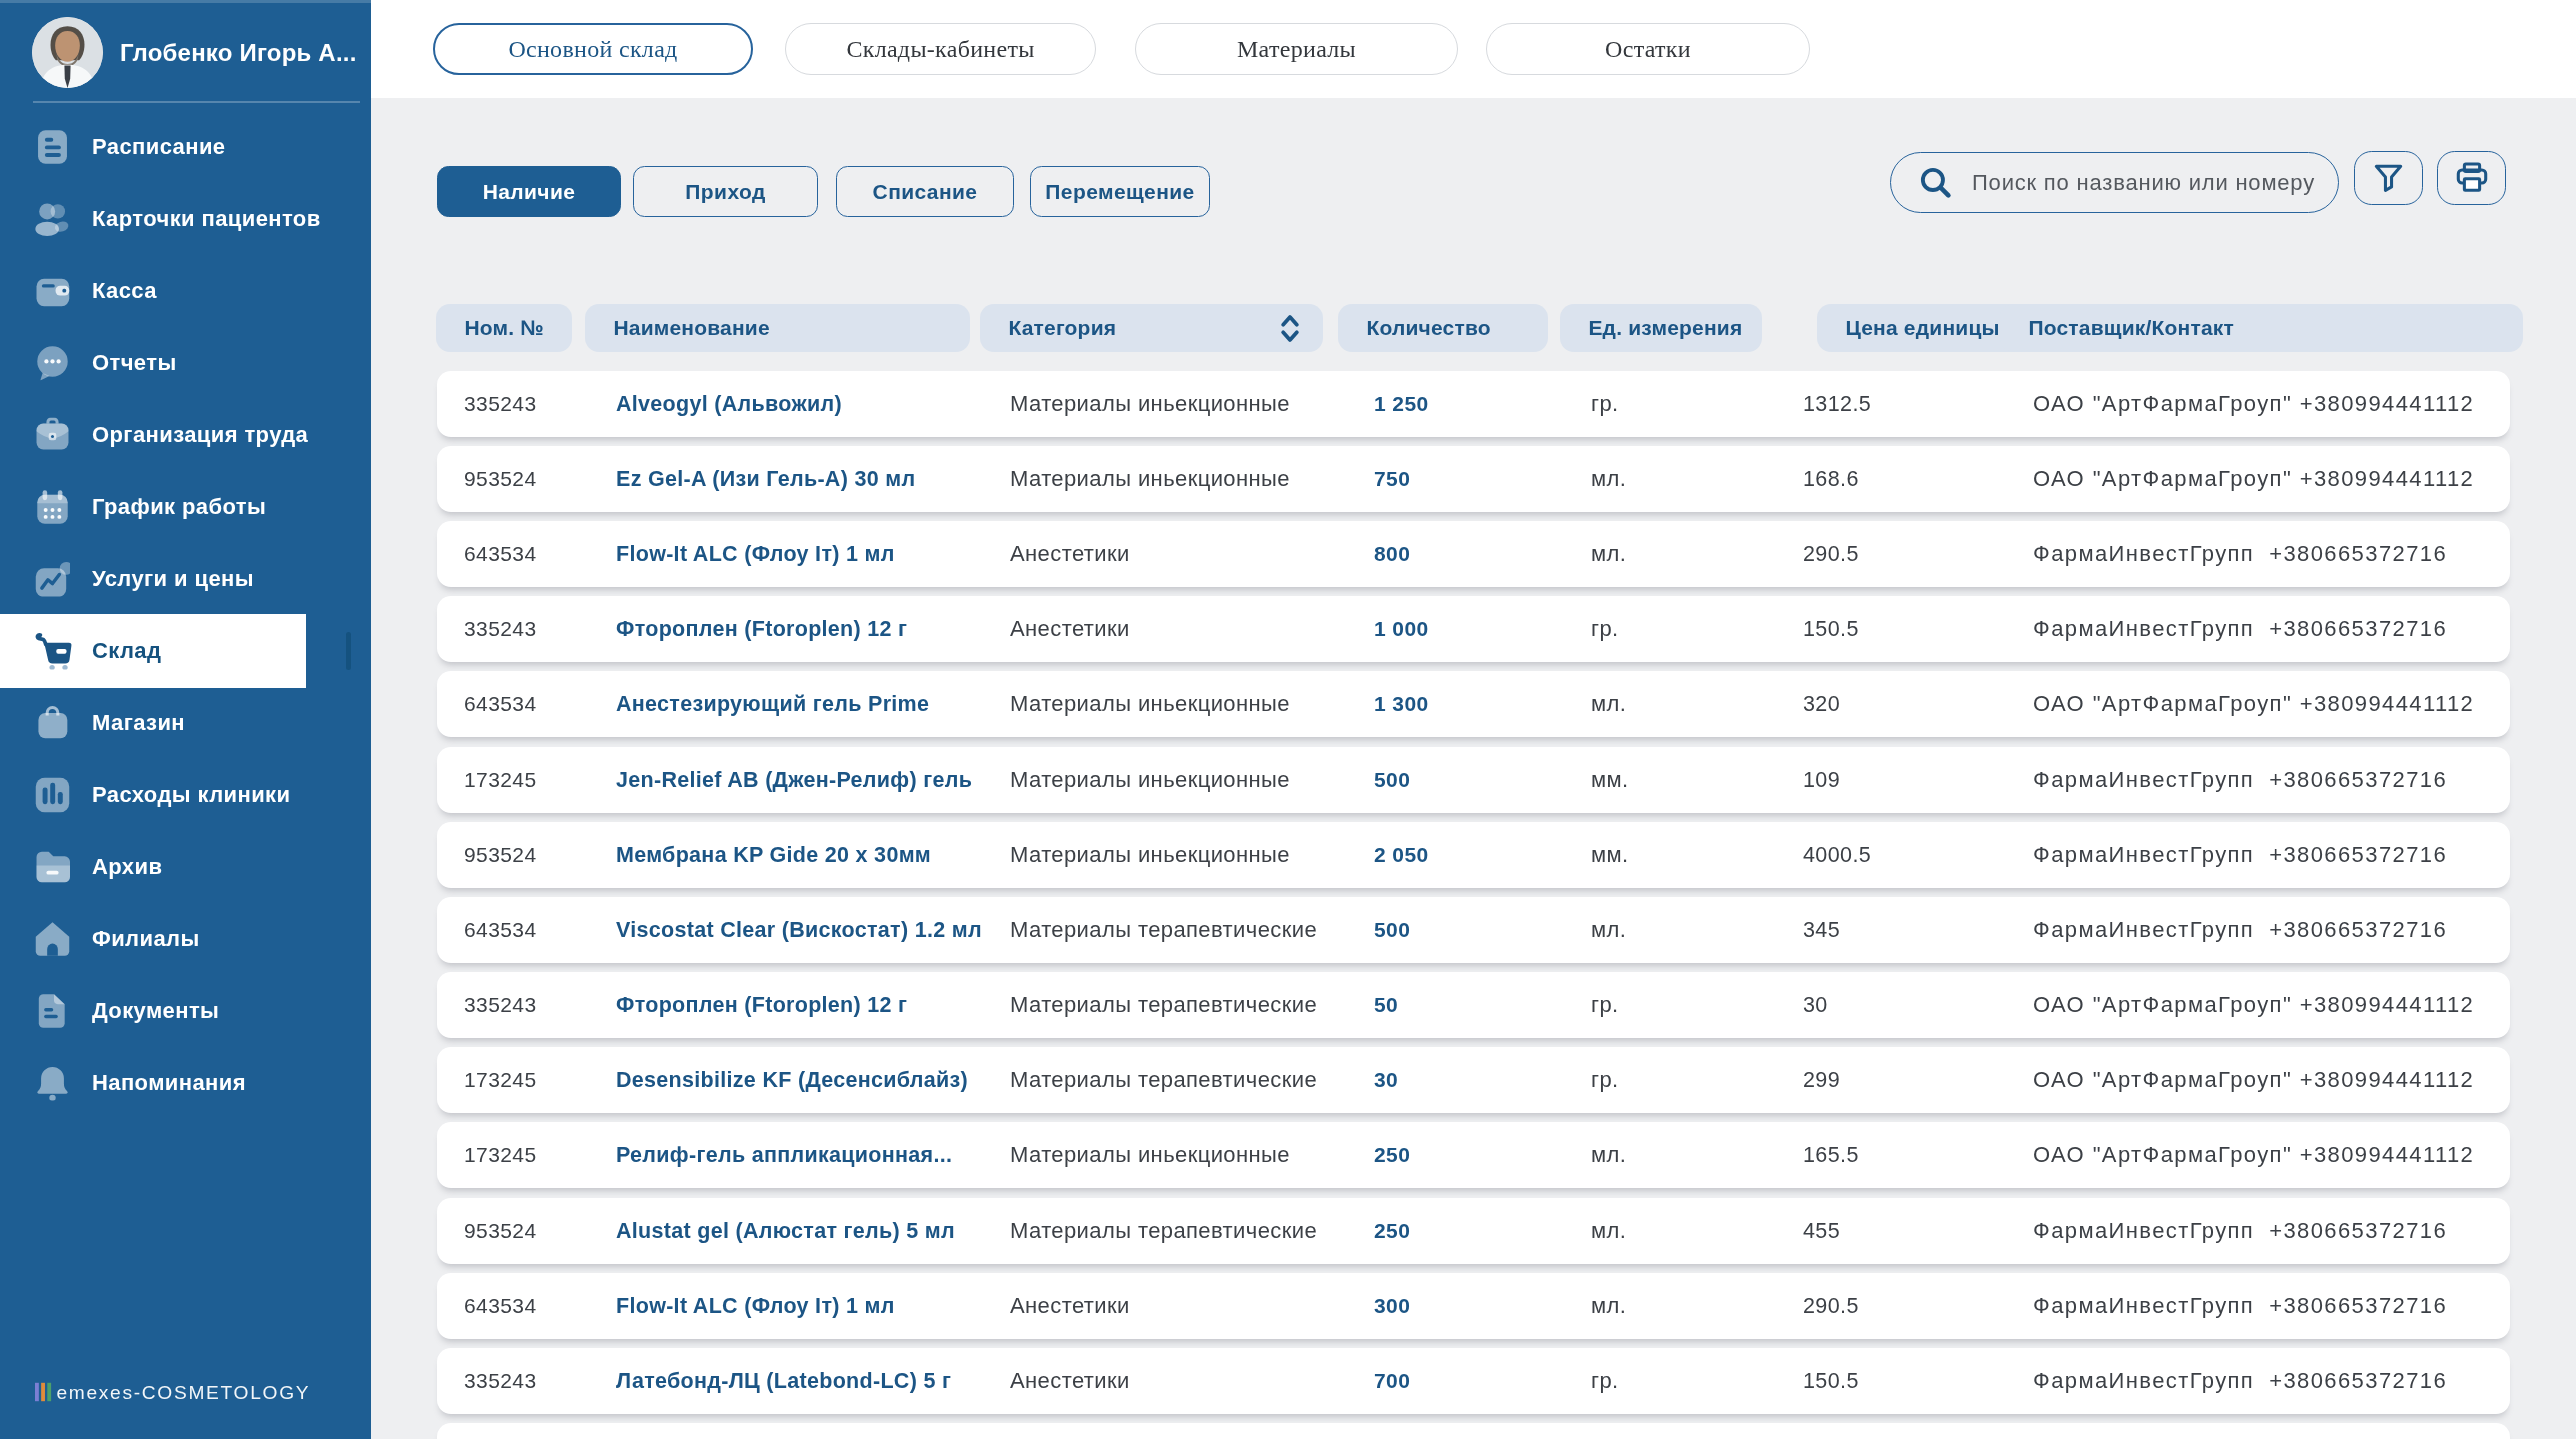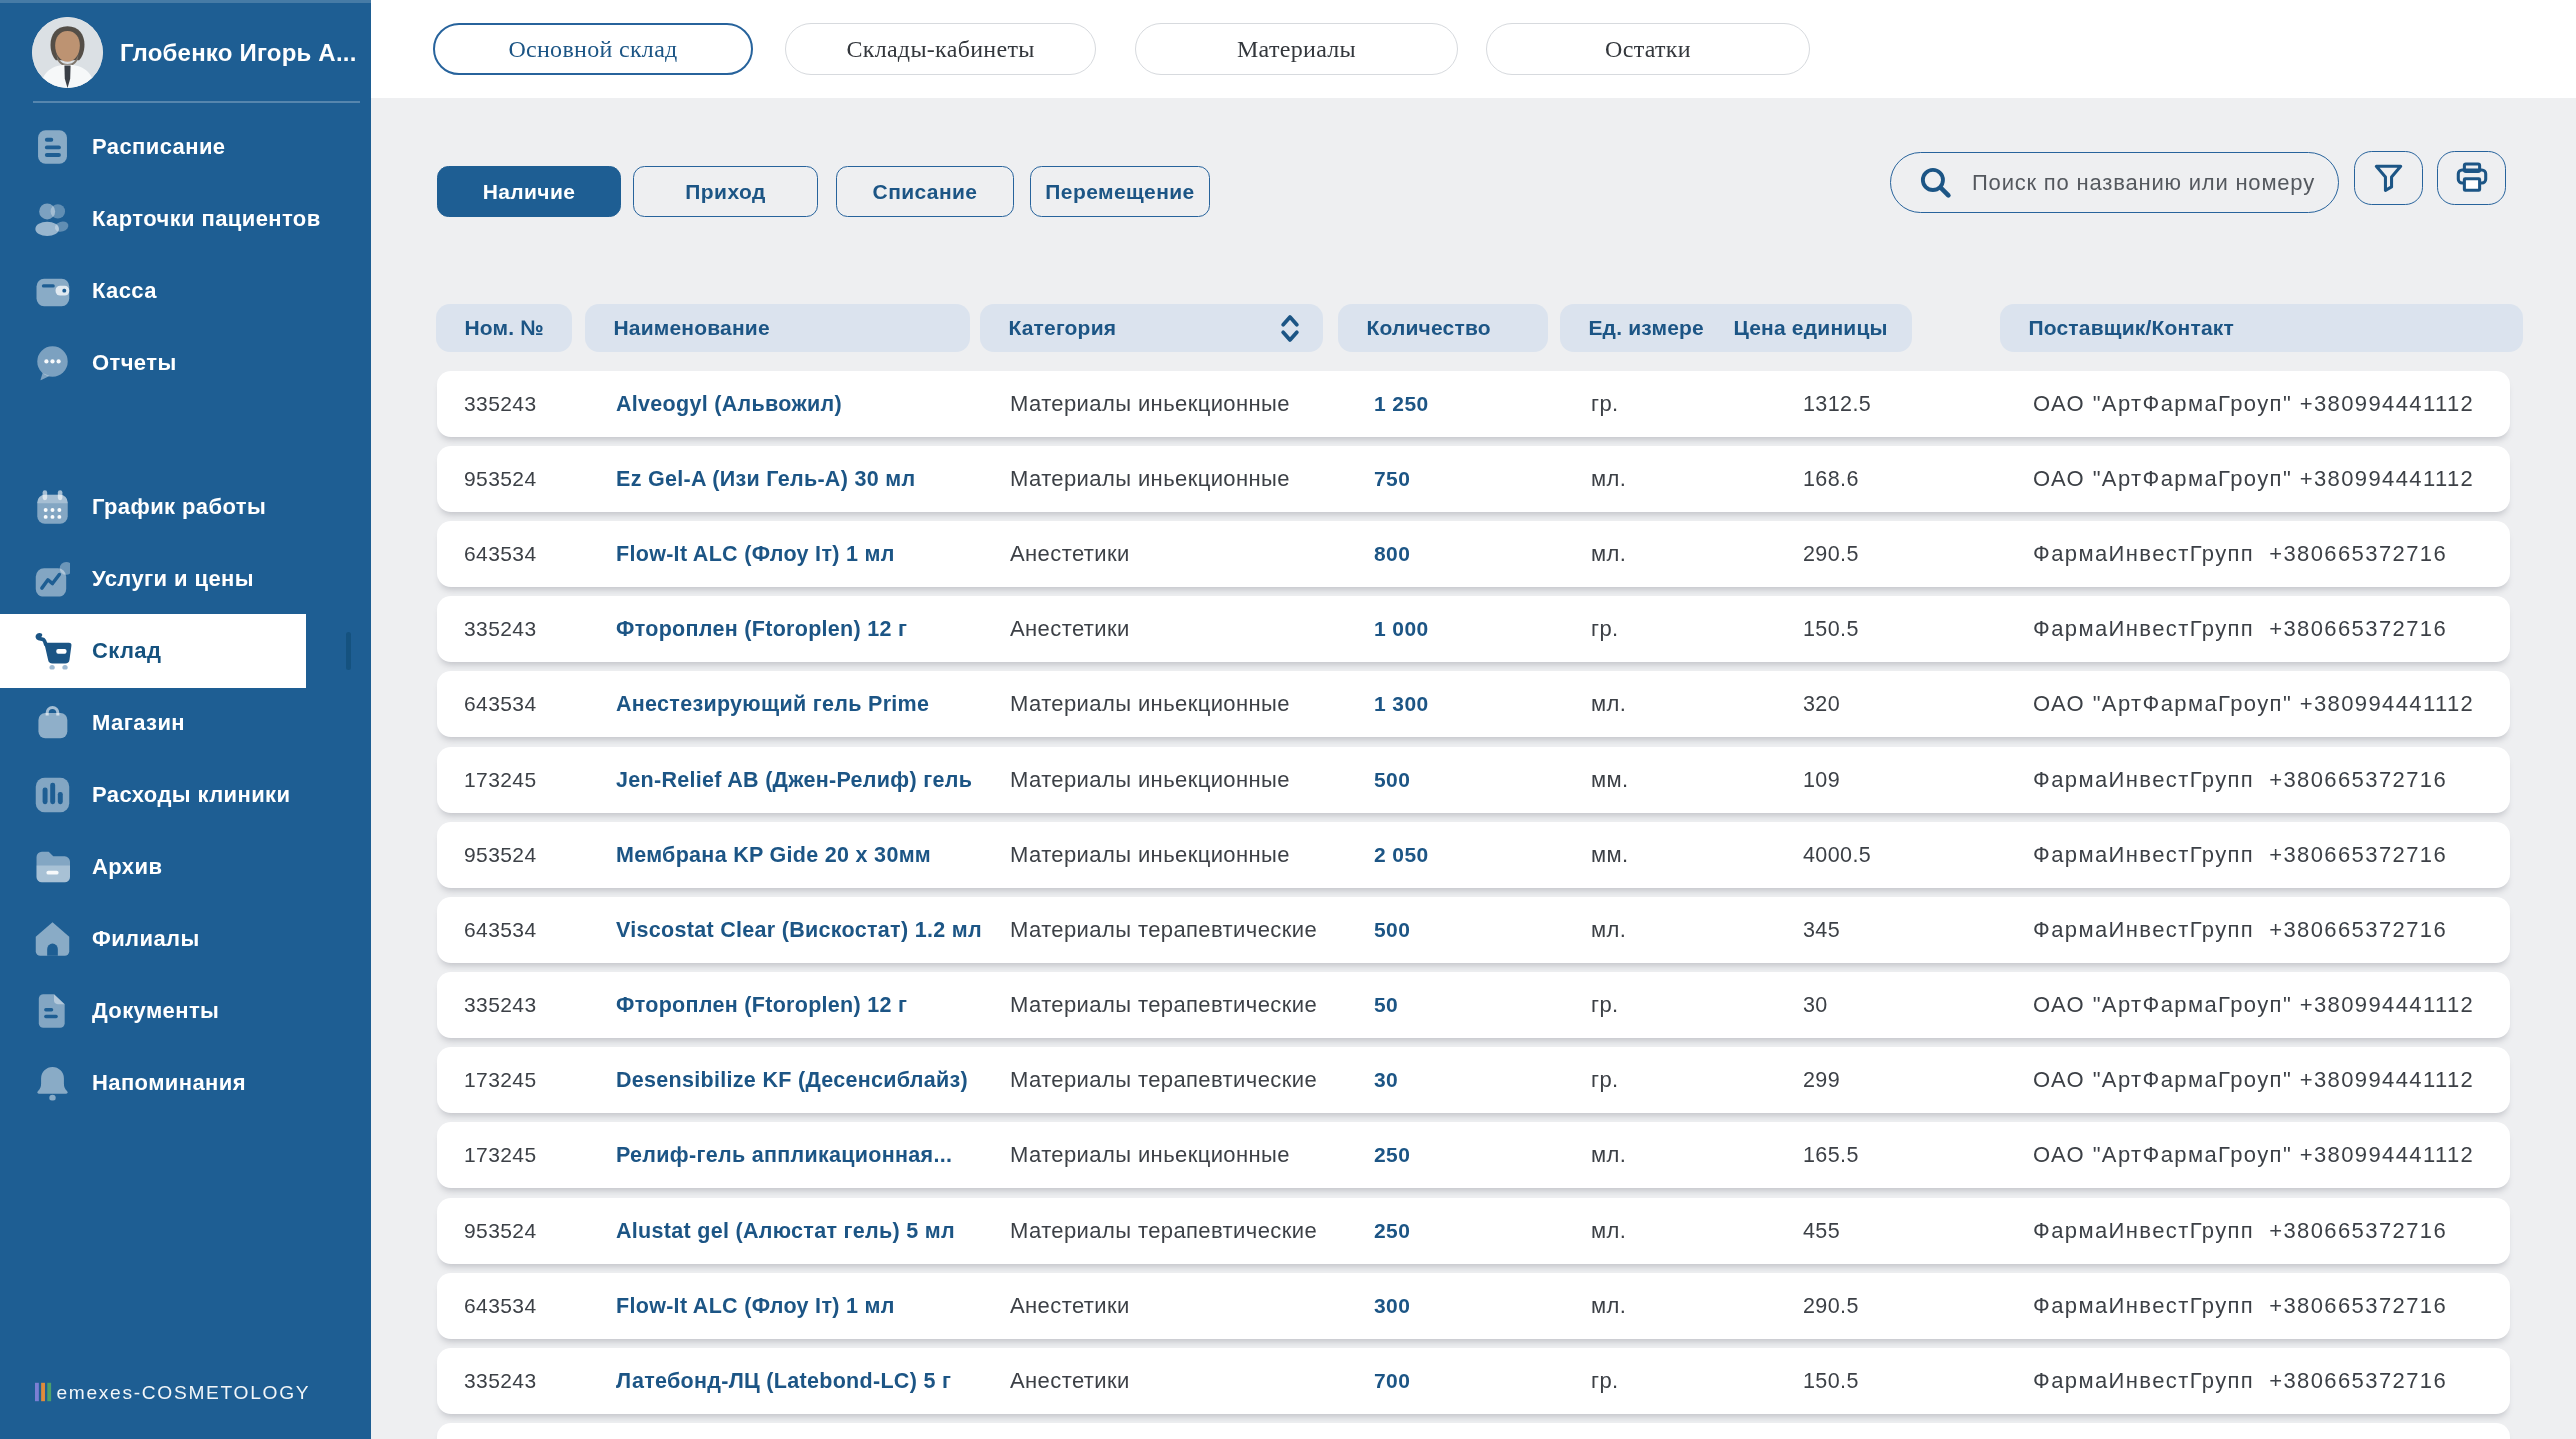--- a/index.html
+++ b/index.html
@@ -113,20 +113,30 @@
   <div class="mi" style="top:327px;">
       <svg width="35" height="35" viewBox="0 0 46 46">
         <circle cx="23" cy="21" r="20" fill="#fff" fill-opacity="0.42"></circle>
         <path d="M10 36 L7 46 L19 40 Z" fill="#fff" fill-opacity="0.42"></path>
         <circle cx="15" cy="21" r="2.8" fill="#fff" fill-opacity="0.95"></circle>
         <circle cx="23" cy="21" r="2.8" fill="#fff" fill-opacity="0.95"></circle>
         <circle cx="31" cy="21" r="2.8" fill="#fff" fill-opacity="0.95"></circle>
       </svg>
       <span class="lbl">Отчеты</span>
     </div>
+  <div class="mi" style="top:399px;">
+      <svg width="35" height="35" viewBox="0 0 46 46">
+        <path d="M17 8 V6 a4 4 0 0 1 4-4 h4 a4 4 0 0 1 4 4 V8" stroke="#fff" stroke-opacity="0.5" stroke-width="4" fill="none"></path>
+        <rect x="2" y="8" width="42" height="34" rx="9" fill="#fff" fill-opacity="0.45"></rect>
+        <path d="M2 17 a9 9 0 0 1 9-9 h24 a9 9 0 0 1 9 9 v1 q-11 9-21 9 q-10 0-21-9 Z" fill="#fff" fill-opacity="0.3"></path>
+        <rect x="18" y="20" width="10" height="10" rx="3" fill="#fff" fill-opacity="0.6"></rect>
+        <rect x="21" y="23" width="4" height="4" rx="2" fill="#1e5e93"></rect>
+      </svg>
+      <span class="lbl">Организация труда</span>
+    </div>
   <div class="mi" style="top:471px;">
       <svg width="35" height="35" viewBox="0 0 46 46">
         <rect x="3" y="7" width="40" height="38" rx="10" fill="#fff" fill-opacity="0.45"></rect>
         <path d="M3 17 a10 10 0 0 1 10-10 h20 a10 10 0 0 1 10 10 v1 H3 Z" fill="#fff" fill-opacity="0.28"></path>
         <rect x="10" y="1" width="6" height="13" rx="3" fill="#fff" fill-opacity="0.6"></rect>
         <rect x="30" y="1" width="6" height="13" rx="3" fill="#fff" fill-opacity="0.6"></rect>
         <g fill="#fff" fill-opacity="0.95">
           <circle cx="14" cy="27" r="2.6"></circle>
           <circle cx="23" cy="27" r="2.6"></circle>
           <circle cx="32" cy="27" r="2.6"></circle>
@@ -257,21 +267,21 @@
         <path d="M4 18 L13 8 L22 18" stroke="#1c5585" stroke-width="5" fill="none" stroke-linecap="round" stroke-linejoin="round"></path>
         <path d="M4 28 L13 38 L22 28" stroke="#1c5585" stroke-width="5" fill="none" stroke-linecap="round" stroke-linejoin="round"></path>
       </svg>
   </div>
   <div class="chip" style="left:967px; width:210px;">
       <span>Количество</span>
     </div>
   <div class="chip" style="left:1189px; width:202px;">
       <span>Ед. измерения</span>
     </div>
-  <div class="chip" style="left:1334px; width:207px;">
+  <div class="chip" style="left:1446px; width:207px;">
       <span>Цена единицы</span>
     </div>
   <div class="chip" style="left:1629px; width:523px;">
       <span>Поставщик/Контакт</span>
     </div>
 
   <div class="row" style="top:371px;">
       <span class="c num">335243</span>
       <span class="c name">Alveogyl (Альвожил)</span>
       <span class="c cat">Материалы иньекционные</span>

